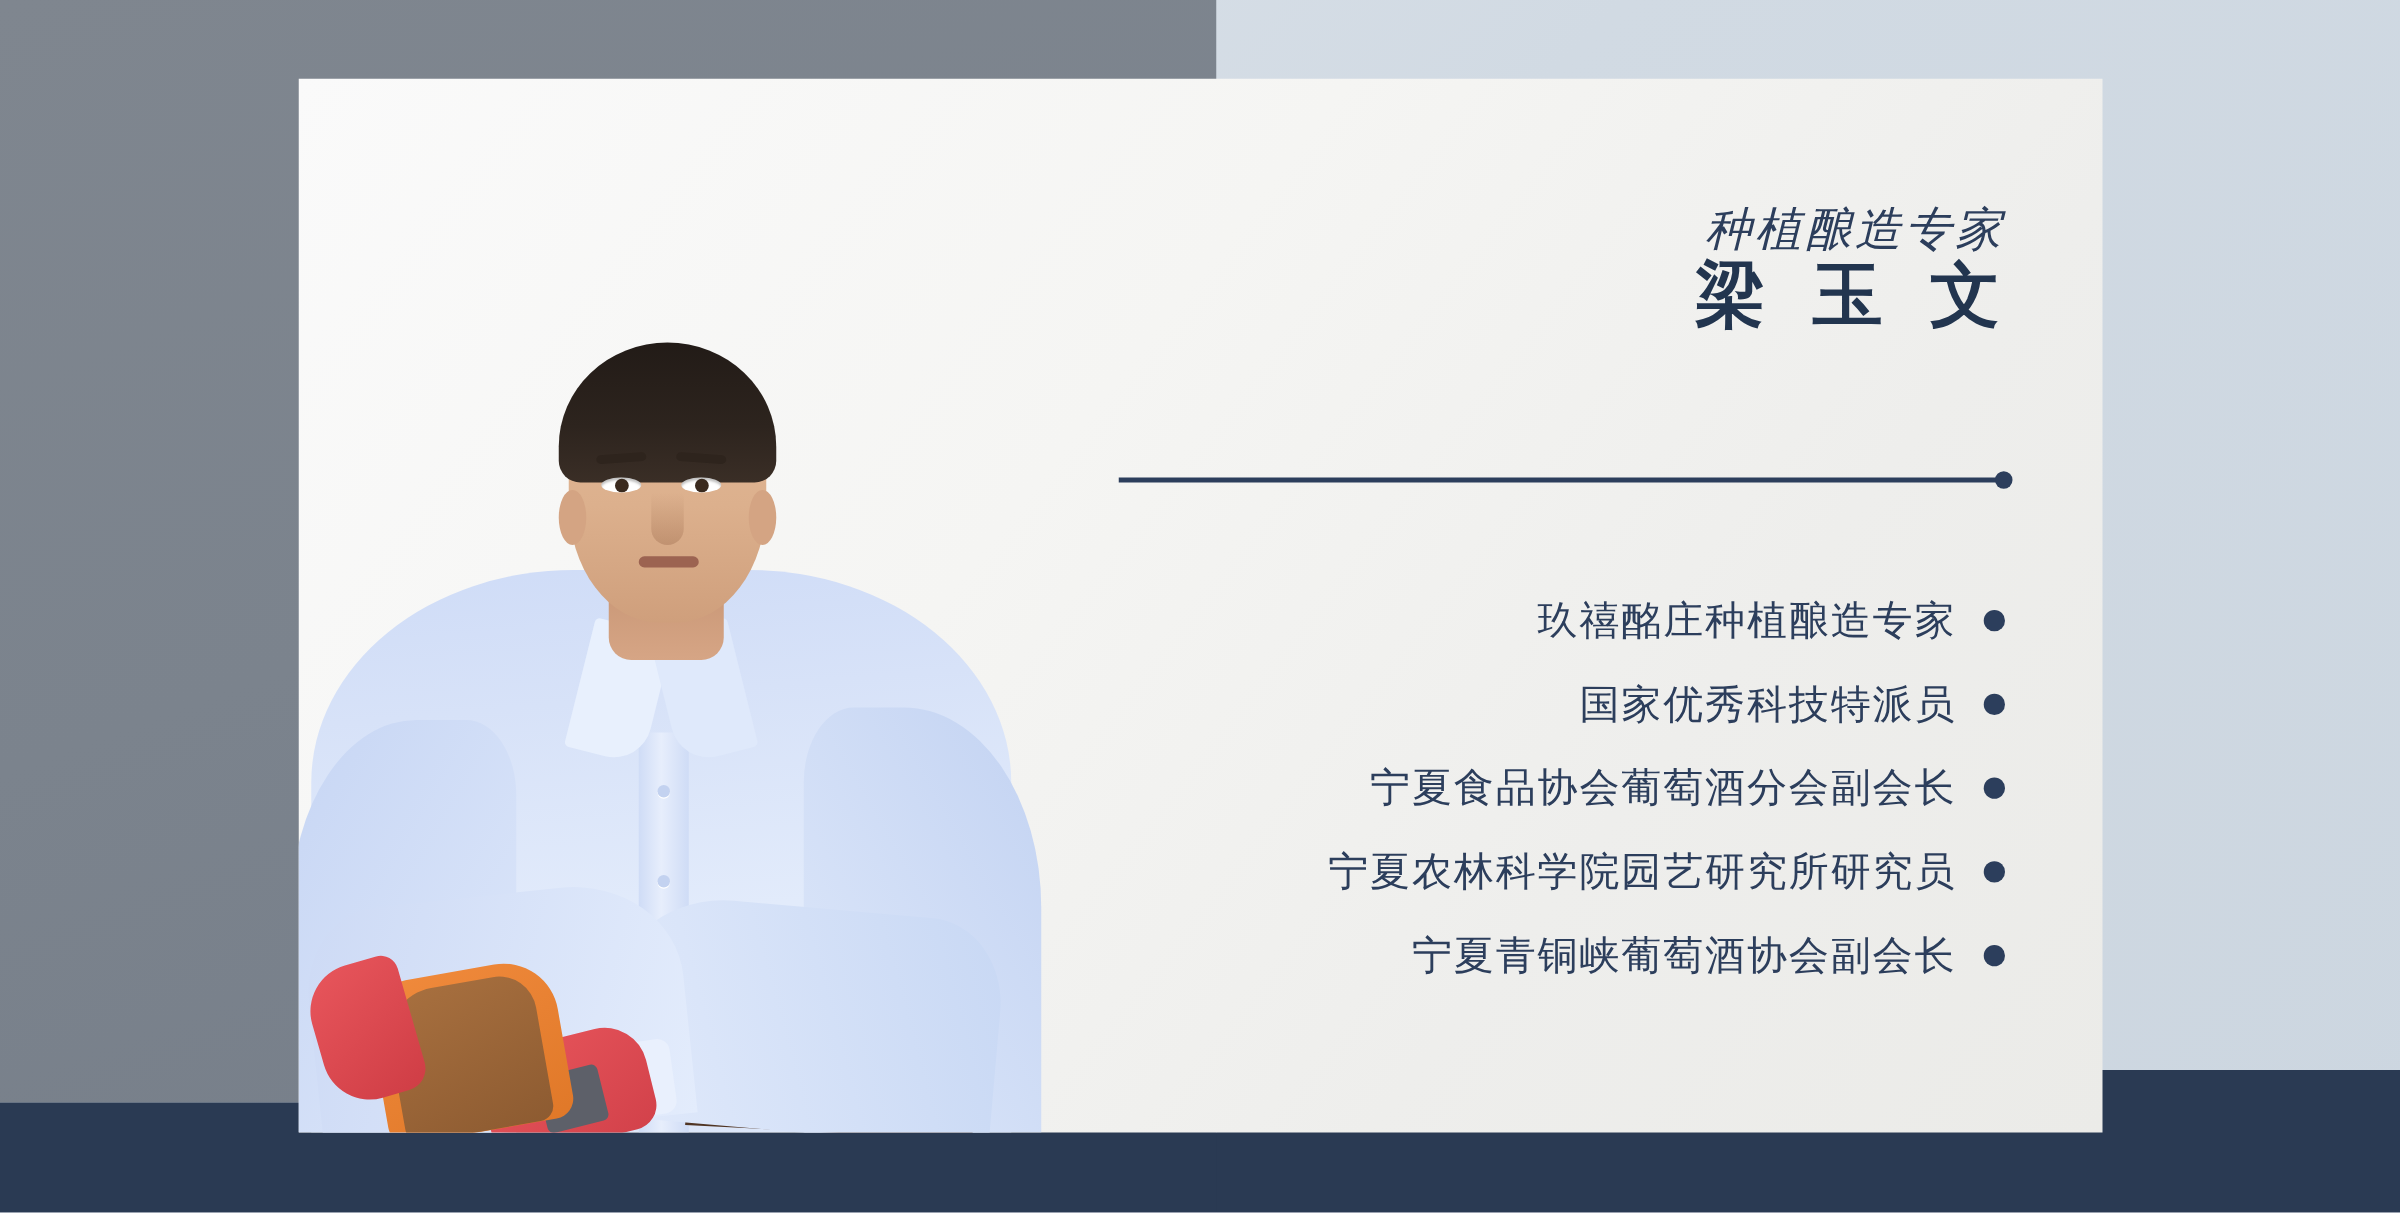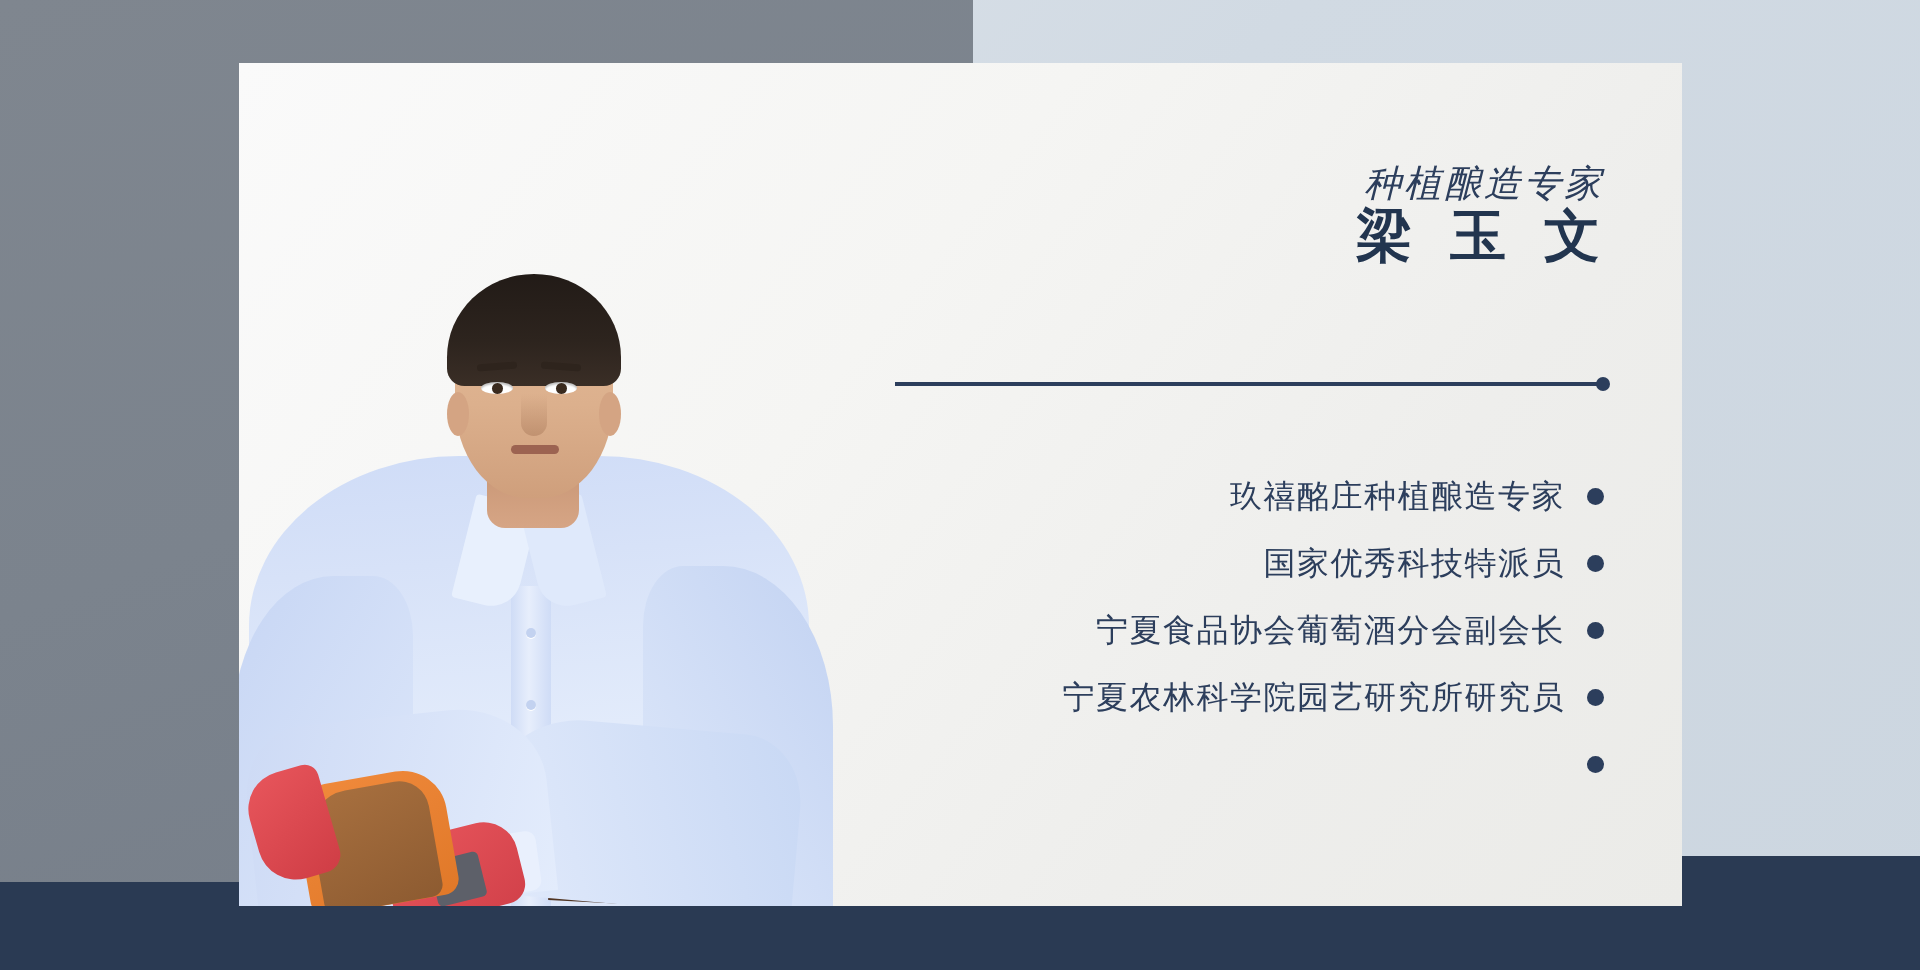--- a/index.html
+++ b/index.html
@@ -308,19 +308,20 @@
         </li>
         <li class="cred-item">
           <span class="cred-text">宁夏食品协会葡萄酒分会副会长</span>
           <span class="cred-dot"></span>
         </li>
         <li class="cred-item">
           <span class="cred-text">宁夏农林科学院园艺研究所研究员</span>
           <span class="cred-dot"></span>
         </li>
         <li class="cred-item">
+          <span class="cred-text">宁夏青铜峡葡萄酒协会副会长</span>
           <span class="cred-dot"></span>
         </li>
       </ul>
 
     </div>
   </div>
 </div>
 
 </body></html>

